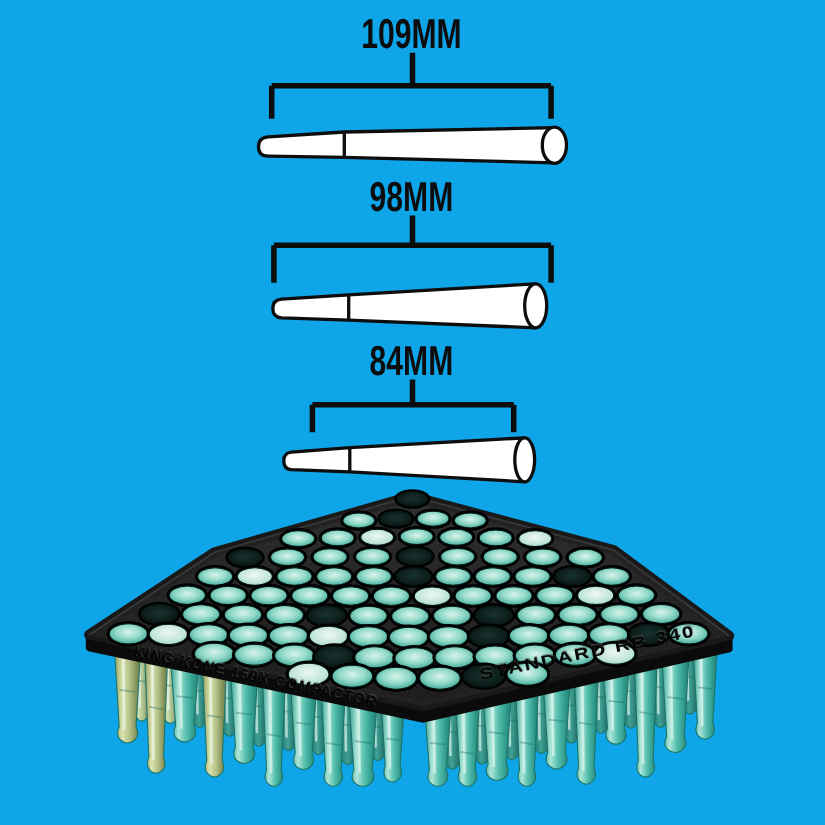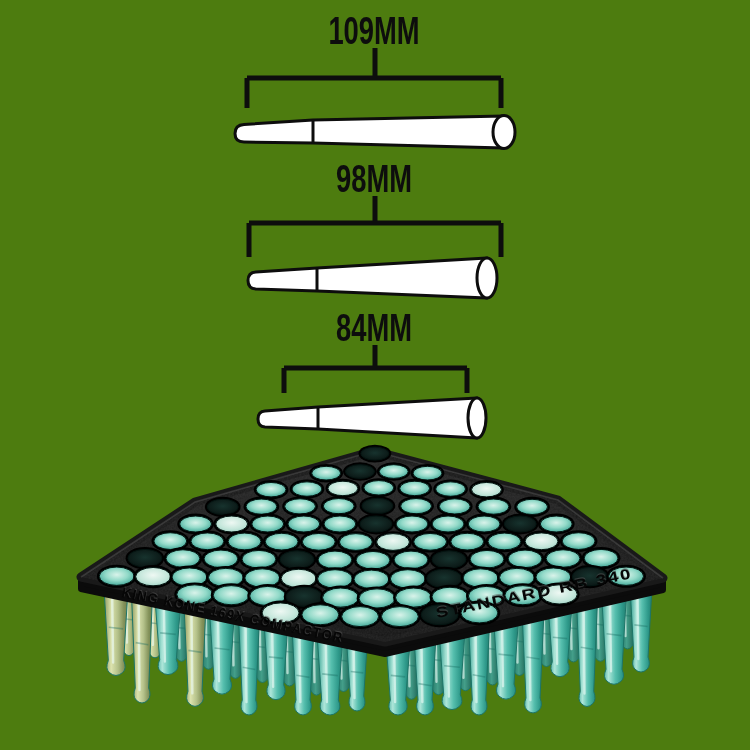--- a/index.html
+++ b/index.html
@@ -1,17 +1,17 @@
 <!DOCTYPE html>
 <html><head>
 <meta charset="utf-8">
 <style>
   html,body{margin:0;padding:0;background:#ffffff;}
   .stage{
-    position:relative;width:750px;height:750px;background:#4d7c0f;overflow:hidden;
+    position:relative;width:750px;height:750px;background:#0ea5e9;overflow:hidden;
     font-family:"Liberation Sans",sans-serif;
   }
   svg text.dim{
     font-family:"Liberation Sans",sans-serif;
     font-weight:bold;
     font-size:38px;
     fill:#0d0d0d;
     letter-spacing:0px;
   }
   svg text.emboss{

